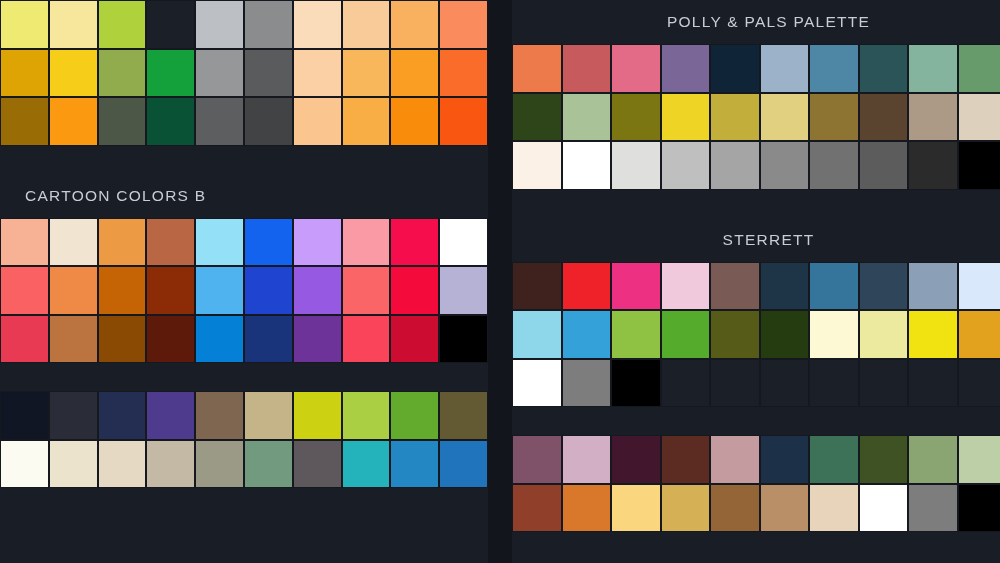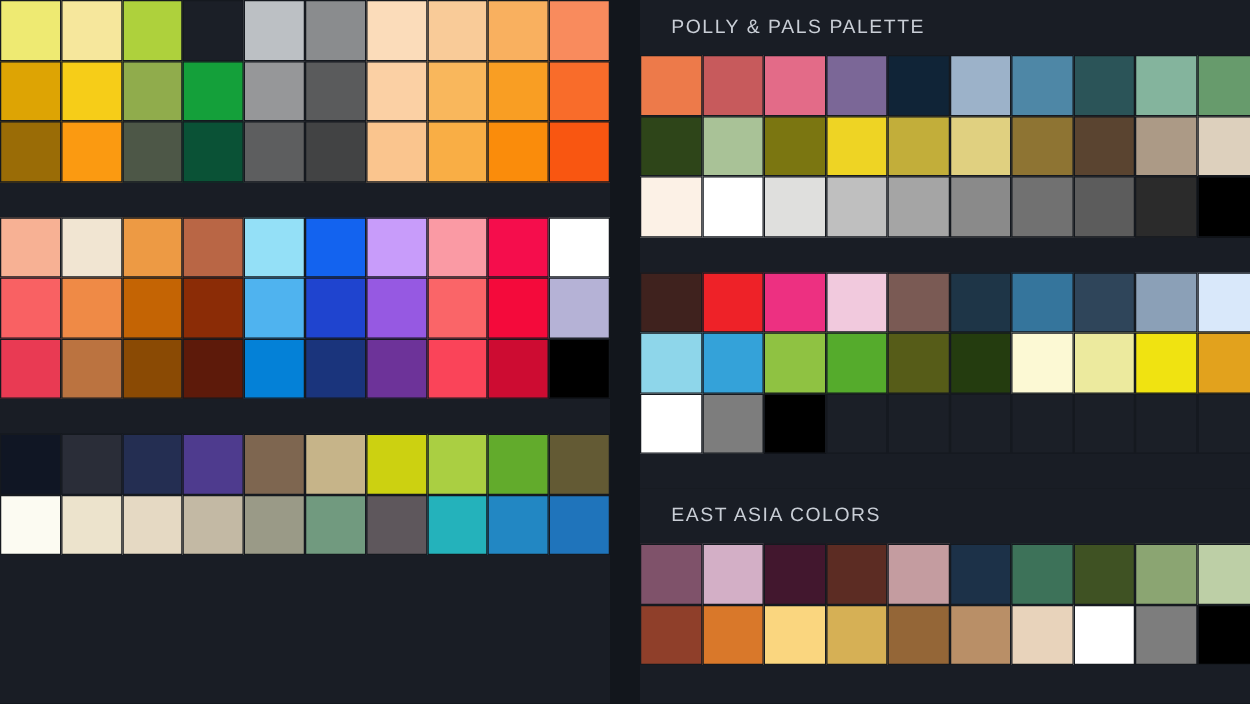--- a/index.html
+++ b/index.html
@@ -25,21 +25,21 @@
 
   .column {
     position: relative;
     height: 563px;
     overflow: hidden;
     background: #191d25;
   }
 
   .column.left  { width: 488px; }
   .column.gap   { width: 24px; background: #12161c; flex: 0 0 24px; }
-  .column.right { width: 488px; }
+  .column.right { width: 488px; text-align: center; }
 
   .palette-block {
     position: relative;
     width: 100%;
     overflow: hidden;
     background: #191d25;
   }
 
   .palette-title {
     height: 44px;
@@ -122,20 +122,21 @@
             <div class="swatch" title="#5d5e5f" style="background-color: rgb(93, 94, 95);"></div>
             <div class="swatch" title="#424344" style="background-color: rgb(66, 67, 68);"></div>
             <div class="swatch" title="#fac58e" style="background-color: rgb(250, 197, 142);"></div>
             <div class="swatch" title="#f9ae45" style="background-color: rgb(249, 174, 69);"></div>
             <div class="swatch" title="#fa8c0b" style="background-color: rgb(250, 140, 11);"></div>
             <div class="swatch" title="#f95611" style="background-color: rgb(249, 86, 17);"></div>
           </div>
           <div class="block-spacer"></div>
         </div>
         <div class="palette-block">
+          <div class="palette-title">CARTOON COLORS B</div>
           <div class="swatch-grid">
             <div class="swatch" title="#f7b194" style="background-color: rgb(247, 177, 148);"></div>
             <div class="swatch" title="#f1e5d2" style="background-color: rgb(241, 229, 210);"></div>
             <div class="swatch" title="#ed9a44" style="background-color: rgb(237, 154, 68);"></div>
             <div class="swatch" title="#b96645" style="background-color: rgb(185, 102, 69);"></div>
             <div class="swatch" title="#94e0f7" style="background-color: rgb(148, 224, 247);"></div>
             <div class="swatch" title="#1363ef" style="background-color: rgb(19, 99, 239);"></div>
             <div class="swatch" title="#c89cfa" style="background-color: rgb(200, 156, 250);"></div>
             <div class="swatch" title="#fa9aa4" style="background-color: rgb(250, 154, 164);"></div>
             <div class="swatch" title="#f50d4c" style="background-color: rgb(245, 13, 76);"></div>
@@ -224,20 +225,21 @@
             <div class="swatch" title="#a5a5a5" style="background-color: rgb(165, 165, 165);"></div>
             <div class="swatch" title="#8a8a8a" style="background-color: rgb(138, 138, 138);"></div>
             <div class="swatch" title="#717171" style="background-color: rgb(113, 113, 113);"></div>
             <div class="swatch" title="#5c5c5c" style="background-color: rgb(92, 92, 92);"></div>
             <div class="swatch" title="#2b2b2b" style="background-color: rgb(43, 43, 43);"></div>
             <div class="swatch" title="#000000" style="background-color: rgb(0, 0, 0);"></div>
           </div>
           <div class="block-spacer"></div>
         </div>
         <div class="palette-block">
+          <div class="palette-title">STERRETT</div>
           <div class="swatch-grid wide">
             <div class="swatch" title="#3f221e" style="background-color: rgb(63, 34, 30);"></div>
             <div class="swatch" title="#ee2228" style="background-color: rgb(238, 34, 40);"></div>
             <div class="swatch" title="#ed3081" style="background-color: rgb(237, 48, 129);"></div>
             <div class="swatch" title="#f1c9dd" style="background-color: rgb(241, 201, 221);"></div>
             <div class="swatch" title="#7a5a54" style="background-color: rgb(122, 90, 84);"></div>
             <div class="swatch" title="#1e3547" style="background-color: rgb(30, 53, 71);"></div>
             <div class="swatch" title="#35759c" style="background-color: rgb(53, 117, 156);"></div>
             <div class="swatch" title="#2f455a" style="background-color: rgb(47, 69, 90);"></div>
             <div class="swatch" title="#8ba0b7" style="background-color: rgb(139, 160, 183);"></div>
@@ -259,21 +261,20 @@
             <div class="swatch empty"></div>
             <div class="swatch empty"></div>
             <div class="swatch empty"></div>
             <div class="swatch empty"></div>
             <div class="swatch empty"></div>
             <div class="swatch empty"></div>
           </div>
           <div class="block-spacer"></div>
         </div>
         <div class="palette-block">
-          <div class="palette-title">EAST ASIA COLORS</div>
           <div class="swatch-grid wide">
             <div class="swatch" title="#7f526a" style="background-color: rgb(127, 82, 106);"></div>
             <div class="swatch" title="#d3afc6" style="background-color: rgb(211, 175, 198);"></div>
             <div class="swatch" title="#42172e" style="background-color: rgb(66, 23, 46);"></div>
             <div class="swatch" title="#5c2c23" style="background-color: rgb(92, 44, 35);"></div>
             <div class="swatch" title="#c49ca0" style="background-color: rgb(196, 156, 160);"></div>
             <div class="swatch" title="#1c3148" style="background-color: rgb(28, 49, 72);"></div>
             <div class="swatch" title="#3d7259" style="background-color: rgb(61, 114, 89);"></div>
             <div class="swatch" title="#3f5223" style="background-color: rgb(63, 82, 35);"></div>
             <div class="swatch" title="#8ba572" style="background-color: rgb(139, 165, 114);"></div>

